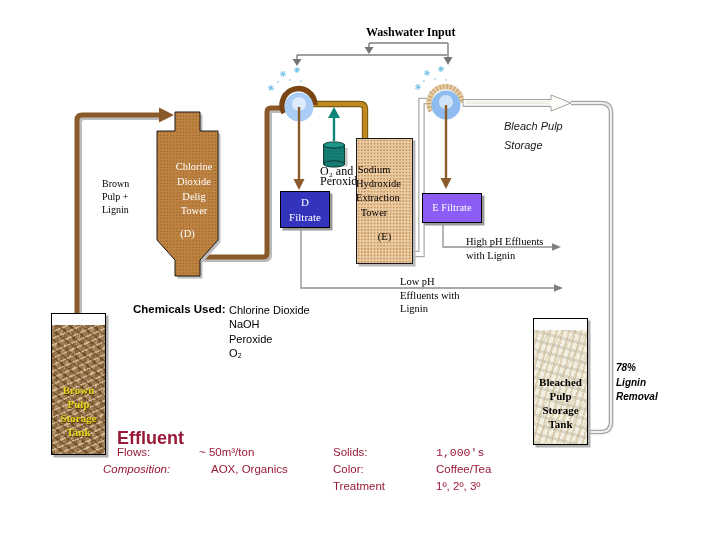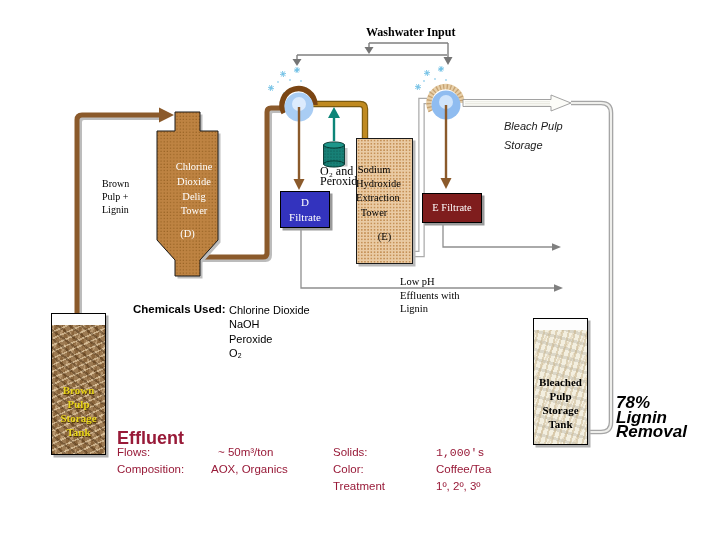--- a/index.html
+++ b/index.html
@@ -11,36 +11,36 @@
   
   .lbl{font-size:10.5px;line-height:13px;}
   .washwater{left:366px;top:26px;width:100px;font-weight:bold;font-size:12px;}
   .brownpulp{left:102px;top:177px;line-height:13px;font-size:10px;}
   .o2label{left:320px;top:167px;font-size:12px;line-height:9.5px;}
   .bleachstore{left:504px;top:117px;font-family:"Liberation Sans",sans-serif;
                font-style:italic;font-size:11px;line-height:18.5px;color:#1a1a1a;}
   .highph{left:466px;top:235px;line-height:13.5px;}
   .lowph{left:400px;top:275px;line-height:13.5px;}
   .ligninremoval{left:616px;top:361px;font-family:"Liberation Sans",sans-serif;
-                 font-weight:bold;font-style:italic;font-size:17px;line-height:14.5px;margin-top:35px;}
+                 font-weight:bold;font-style:italic;font-size:10px;line-height:14.5px;}
   
   .towerd-text{left:157px;top:160px;width:74px;text-align:center;color:#fff;
                font-size:10.5px;line-height:14.8px;}
   .towerd-tag{left:157px;top:228px;width:61px;text-align:center;color:#fff;font-size:10.5px;}
   .tower-e{left:356px;top:138px;width:57px;height:126px;border:1px solid #1a1a1a;
            background-color:#EACBA4;
            background-image:radial-gradient(#C59157 0.65px,rgba(0,0,0,0) 0.75px);
            background-size:3.2px 3.2px;box-shadow:2.5px 2.5px 0 #b9b9b9;box-sizing:border-box;}
   .towere-text{left:356px;top:163px;width:36px;text-align:center;font-size:10.5px;line-height:14.2px;}
   .towere-tag{left:356px;top:231px;width:57px;text-align:center;font-size:10.5px;}
   
   .dfiltrate{left:280px;top:191px;width:50px;height:37px;background:#3333BE;border:1px solid #000;
              box-shadow:2.5px 2.5px 0 #9a9a9a;color:#fff;text-align:center;font-size:11px;
              line-height:14.5px;padding-top:3px;box-sizing:border-box;}
-  .efiltrate{left:422px;top:193px;width:60px;height:30px;background:#7f1d1d;border:1px solid #000;
+  .efiltrate{left:422px;top:193px;width:60px;height:30px;background:#8b5cf6;border:1px solid #000;
              box-shadow:2.5px 2.5px 0 #9a9a9a;color:#fff;text-align:center;font-size:10.5px;
              line-height:27px;box-sizing:border-box;}
   
   .tank{border:1px solid #000;box-shadow:2.5px 2.5px 0 #b0b0b0;box-sizing:border-box;}
   .tank-brown{left:51px;top:313px;width:55px;height:142px;
       background-color:#9C7A52;
       background-image:
         repeating-linear-gradient(37deg, rgba(62,36,10,0.38) 0 2px, rgba(0,0,0,0) 2px 7px),
         repeating-linear-gradient(-24deg, rgba(246,226,190,0.55) 0 1.6px, rgba(0,0,0,0) 1.6px 6px),
         repeating-linear-gradient(80deg, rgba(112,72,30,0.42) 0 3px, rgba(0,0,0,0) 3px 8px),
@@ -218,20 +218,22 @@
 Tower</div>
   <div class="abs towere-tag">(E)</div>
 
   <div class="abs dfiltrate pre">D
 Filtrate</div>
   <div class="abs efiltrate">E Filtrate</div>
 
   <div class="abs bleachstore pre">Bleach Pulp
 Storage</div>
 
+  <div class="abs lbl highph pre">High pH Effluents
+with Lignin</div>
 
   <div class="abs lbl lowph pre">Low pH
 Effluents with
 Lignin</div>
 
   <span class="abs sans chem-head">Chemicals Used:</span>
   <div class="abs sans chem-items pre">Chlorine Dioxide
 NaOH
 Peroxide
 O₂</div>
@@ -251,22 +253,22 @@
 Storage
 Tank</div>
   </div>
 
   <div class="abs ligninremoval pre">78%
 Lignin
 Removal</div>
 
   <div class="abs sans maroon eff-head" style="left:117px;top:428px;">Effluent</div>
   <div class="abs sans maroon eff-cell" style="left:117px;top:446px;">Flows:</div>
-  <div class="abs sans maroon eff-cell" style="left:199px;top:446px;margin-left:19px;">~ 50m³/ton</div>
-  <div class="abs sans maroon eff-cell" style="left:117px;top:463px;">Composition:</div>
+  <div class="abs sans maroon eff-cell" style="left:199px;top:446px;">~ 50m³/ton</div>
+  <div class="abs sans maroon eff-cell" style="left:103px;top:463px;font-style:italic;">Composition:</div>
   <div class="abs sans maroon eff-cell" style="left:211px;top:463px;">AOX, Organics</div>
 
   <div class="abs sans maroon eff-cell" style="left:333px;top:446px;">Solids:</div>
   <div class="abs sans maroon eff-cell" style="left:436px;top:446px;font-family:Liberation Mono, monospace;">1,000's</div>
   <div class="abs sans maroon eff-cell" style="left:333px;top:463px;">Color:</div>
   <div class="abs sans maroon eff-cell" style="left:436px;top:463px;">Coffee/Tea</div>
   <div class="abs sans maroon eff-cell" style="left:333px;top:480px;">Treatment</div>
   <div class="abs sans maroon eff-cell" style="left:436px;top:480px;">1º, 2º, 3º</div>
 
 </div>

